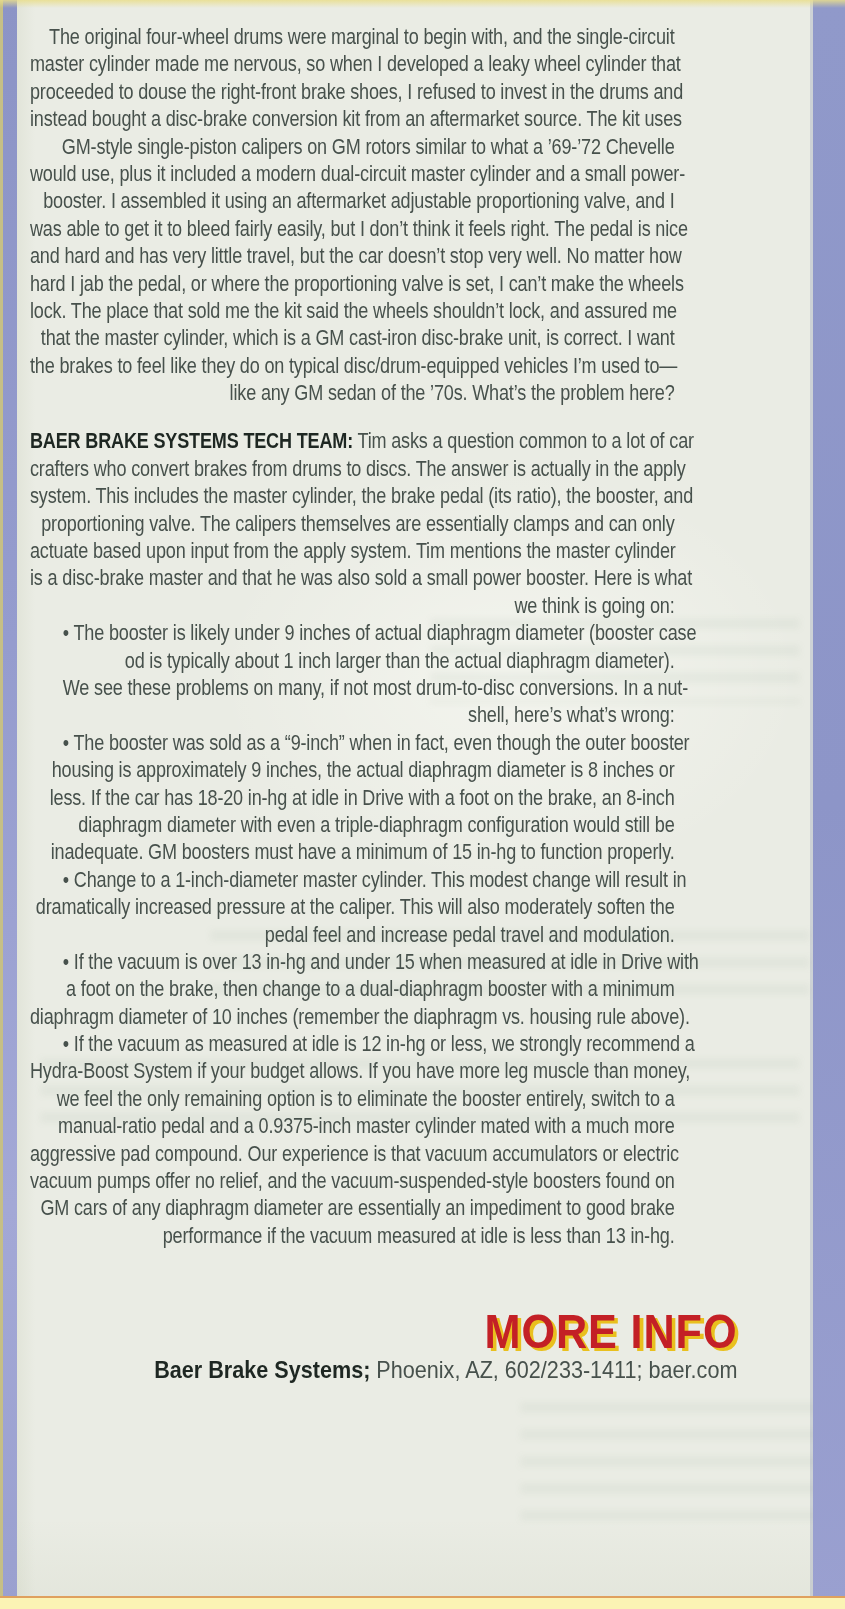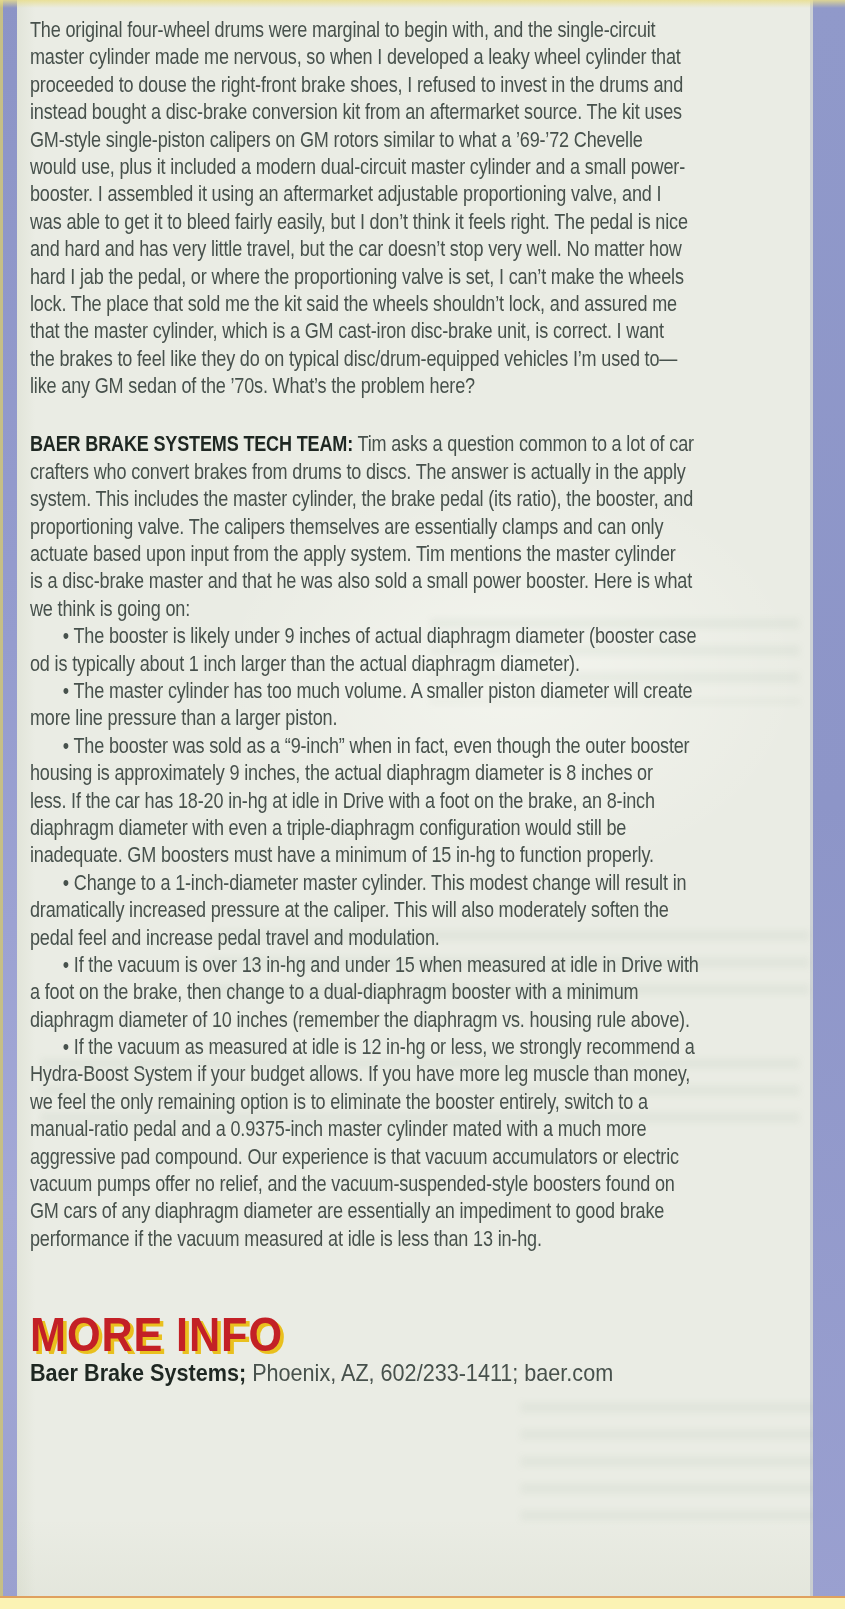--- a/index.html
+++ b/index.html
@@ -27,23 +27,23 @@
       linear-gradient(90deg, rgba(150,160,120,.10), rgba(150,160,120,0) 18px),
       linear-gradient(0deg, rgba(140,150,110,.08), rgba(140,150,110,0) 90px);}
   
   .smudge{position:absolute;pointer-events:none;filter:blur(3px);opacity:.55;
     background:repeating-linear-gradient(180deg, rgba(130,155,135,.14) 0 11px, rgba(130,155,135,0) 11px 27px);}
   .smudge.s1{left:430px;top:618px;width:370px;height:86px;}
   .smudge.s2{left:210px;top:930px;width:600px;height:80px;}
   .smudge.s3{left:40px;top:1058px;width:760px;height:78px;}
   .smudge.s4{left:520px;top:1402px;width:300px;height:130px;}
   
-  .content{position:absolute;left:30px;top:16px;width:786px;z-index:3;}
+  .content{position:absolute;left:30px;top:23px;width:786px;z-index:3;text-align:right;}
   .block{margin:0;}
-  .block.gap{margin-top:31px;}
+  .block.gap{margin-top:21px;}
   .line{
     height:27.4px;line-height:27.4px;white-space:nowrap;
     font-size:22px;color:#47514c;letter-spacing:-0.2px;
     transform:scaleX(.82);transform-origin:0 50%;
   }
   .line b{font-weight:bold;color:#1e2722;}
   .line.ind{padding-left:40px;}
   
   .more-info{margin-top:64px;}
   .more-info-heading{
@@ -101,22 +101,22 @@
           <div class="line">proportioning valve. The calipers themselves are essentially clamps and can only</div>
           <div class="line">actuate based upon input from the apply system. Tim mentions the master cylinder</div>
           <div class="line">is a disc-brake master and that he was also sold a small power booster. Here is what</div>
           <div class="line">we think is going on:</div>
         </div>
         <div class="block">
           <div class="line ind">• The booster is likely under 9 inches of actual diaphragm diameter (booster case</div>
           <div class="line">od is typically about 1 inch larger than the actual diaphragm diameter).</div>
         </div>
         <div class="block">
-          <div class="line ind">• The master cylinder has too much volume. A smaller piston diameter will create</div>
-          <div class="line">more line pressure than a larger piston.</div>
+          <div class="line ind">We see these problems on many, if not most drum-to-disc conversions. In a nut-</div>
+          <div class="line">shell, here’s what’s wrong:</div>
         </div>
         <div class="block">
           <div class="line ind">• The booster was sold as a “9-inch” when in fact, even though the outer booster</div>
           <div class="line">housing is approximately 9 inches, the actual diaphragm diameter is 8 inches or</div>
           <div class="line">less. If the car has 18-20 in-hg at idle in Drive with a foot on the brake, an 8-inch</div>
           <div class="line">diaphragm diameter with even a triple-diaphragm configuration would still be</div>
           <div class="line">inadequate. GM boosters must have a minimum of 15 in-hg to function properly.</div>
         </div>
         <div class="block">
           <div class="line ind">• Change to a 1-inch-diameter master cylinder. This modest change will result in</div>

